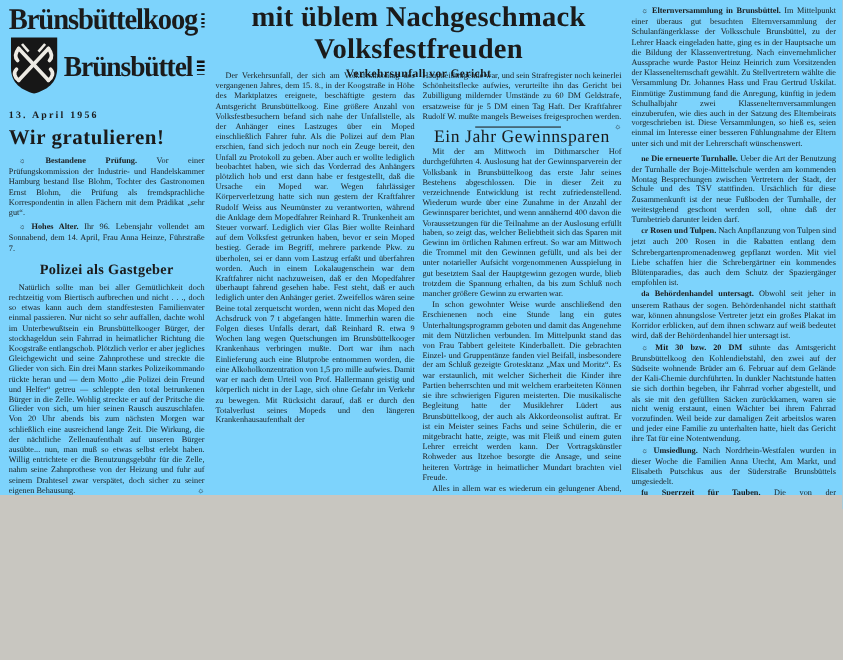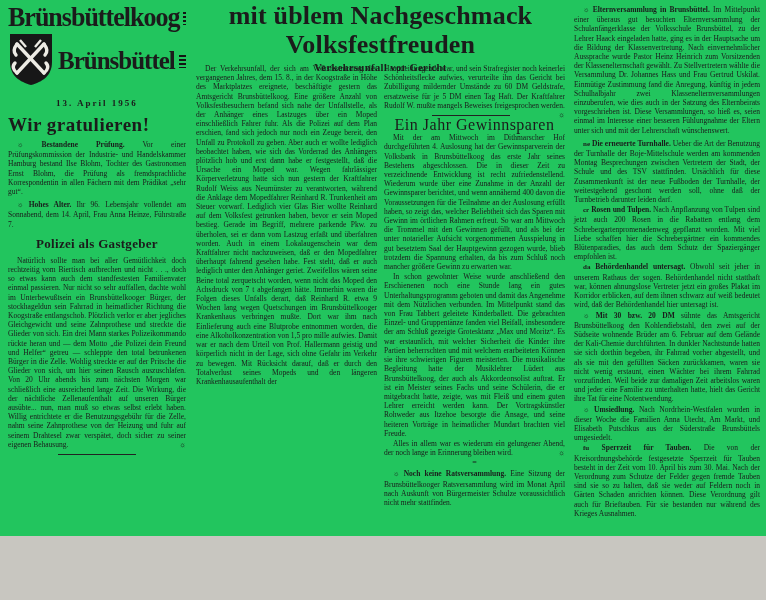--- a/index.html
+++ b/index.html
@@ -1,18 +1,18 @@
 <!DOCTYPE html>
 <html lang="de"><head>
 <meta charset="utf-8">
 <style>
   html,body{margin:0;padding:0;background:#c8c6c0;}
   .page{
-    position:relative;width:766px;height:536px;overflow:hidden;
-    background:#22c55e;color:#1b1b1b;
+    position:relative;width:766px;height:450px;overflow:hidden;
+    background:#7dd3fc;color:#1b1b1b;
     font-family:"Liberation Serif","DejaVu Serif",serif;
   }
   
   .body-text{font-size:7.5px;line-height:9.2px;text-align:justify;
     overflow-wrap:break-word;hyphens:auto;}
   .body-text p{margin:0 0 1px 0;}
   .body-text p.indent{text-indent:9px;}
   .lead{font-weight:bold;}
   .marker{font-weight:bold;font-size:7px;}
   .endmark{float:right;font-size:7.5px;}
@@ -26,21 +26,21 @@
   .col-right {left:574px;width:186px;top:5px;}
   
   .masthead{padding-top:4px;}
   .mast-line{display:flex;align-items:center;justify-content:center;gap:4px;}
   .mast-title{font-weight:bold;font-size:26px;line-height:28px;letter-spacing:-1px;
     font-stretch:condensed;transform:scaleY(1.05);}
   .mast-title.l2{font-size:25px;}
   .flourish{display:inline-block;width:9px;height:13px;
     background:repeating-linear-gradient(180deg,#141414 0 2px,rgba(0,0,0,0) 2px 4px);}
   .crest{flex:0 0 auto;}
-  .mast-date{text-align:center;font-weight:bold;font-size:9px;letter-spacing:2px;margin:8px 0 6px 0;}
+  .mast-date{text-align:left;font-weight:bold;font-size:9px;letter-spacing:2px;margin:8px 0 6px 0;}
   .sec-head-sm{text-align:left;font-weight:bold;font-size:19px;letter-spacing:.5px;margin:2px 0 4px 0;}
   .sec-head-lg{text-align:center;font-weight:bold;font-size:13px;letter-spacing:.3px;margin:7px 0 4px 0;}
   .sec-head-md{text-align:center;font-weight:normal;font-size:16px;letter-spacing:.5px;margin:4px 0 4px 0;}
   
   .headline-block{position:absolute;left:196px;top:1px;width:369px;text-align:center;}
   .headline{font-weight:bold;font-size:26px;line-height:29px;letter-spacing:.2px;}
   .subhead{font-weight:bold;font-size:10.5px;margin-top:3px;letter-spacing:.4px;}
 </style>
 </head>
 <body>

